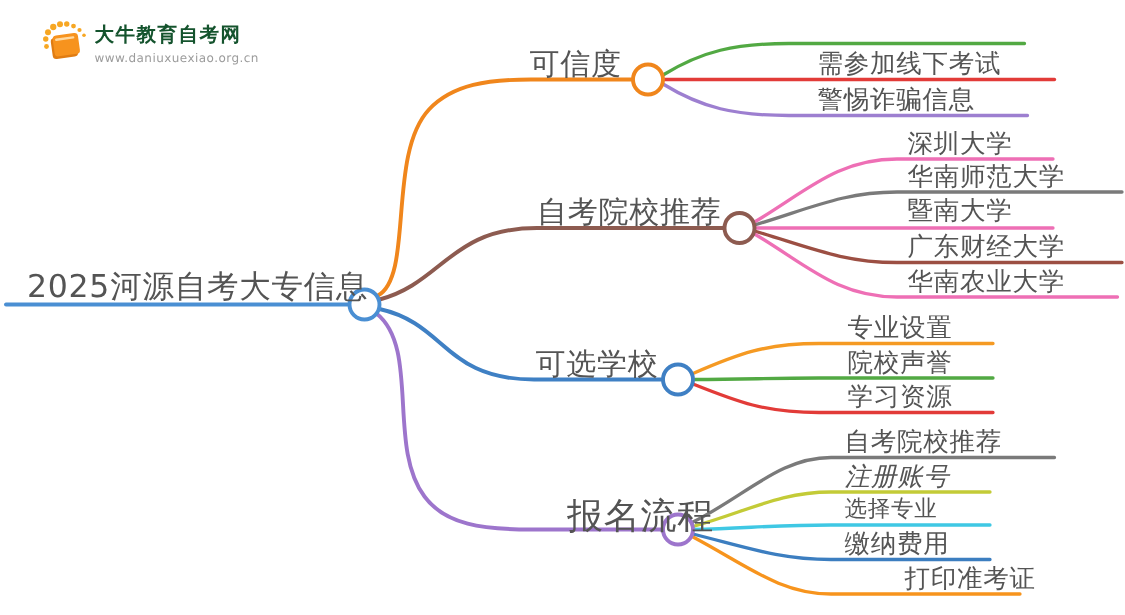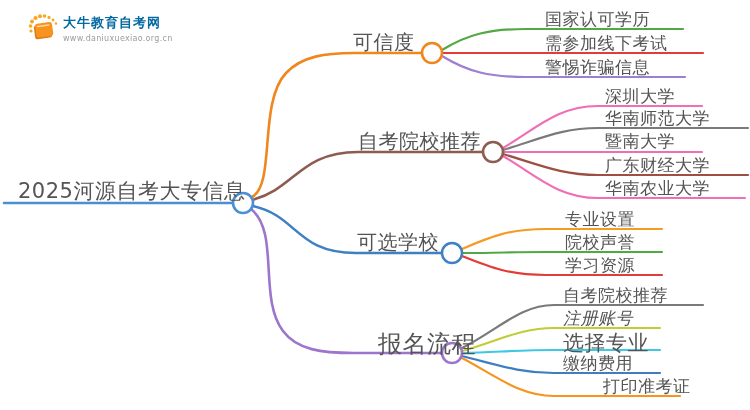--- a/index.html
+++ b/index.html
@@ -8,21 +8,21 @@
     overflow:hidden;font-family:"DejaVu Sans","Liberation Sans",sans-serif;
   }
   #map-svg{position:absolute;left:0;top:0;width:750px;height:410px;}
   #map-labels{position:absolute;left:0;top:0;width:750px;height:410px;}
   .node-label{
     position:absolute;white-space:nowrap;color:#545454;
     line-height:1.05;letter-spacing:0.5px;
   }
   .logo{position:absolute;left:27px;top:13px;display:flex;align-items:center;}
   .logo-icon{width:32px;height:30px;margin-right:4px;}
-  .logo-title{font-size:13px;font-weight:bold;color:#0369a1;letter-spacing:1px;}
+  .logo-title{font-size:13px;font-weight:bold;color:#14532d;letter-spacing:1px;}
   .logo-url{font-size:8px;color:#9c9c9c;margin-top:2px;letter-spacing:0.3px;}
 </style>
 </head>
 <body>
 
 <div class="stage">
   <svg id="map-svg" viewBox="0 0 750 410">
       <path d="M4,203 H233" stroke="#4a8fd3" stroke-width="2.6" fill="none" stroke-linecap="round"></path>
       <path d="M252,197 C276,184 258,103 286,73 C302,56 326,53 354,53 H422" stroke="#f0861c" stroke-width="2.6" fill="none" stroke-linecap="round"></path>
       <path d="M442,50 C468,34 490,29 526,29 H683" stroke="#52a943" stroke-width="2.2" fill="none" stroke-linecap="round"></path>
@@ -46,37 +46,36 @@
       <path d="M462,358 C498,377 520,396 554,396 H680" stroke="#f7941d" stroke-width="2.2" fill="none" stroke-linecap="round"></path>
       <circle cx="243" cy="203" r="10" fill="#ffffff" stroke="#4a8fd3" stroke-width="2.6"></circle>
       <circle cx="432" cy="53" r="10" fill="#ffffff" stroke="#f0861c" stroke-width="2.6"></circle>
       <circle cx="493" cy="152" r="10" fill="#ffffff" stroke="#8d5b50" stroke-width="2.6"></circle>
       <circle cx="452" cy="253" r="10" fill="#ffffff" stroke="#3f80c4" stroke-width="2.6"></circle>
       <circle cx="452" cy="353" r="10" fill="#ffffff" stroke="#9d75cc" stroke-width="2.6"></circle>
     </svg>
   <div id="map-labels">
       <div class="node-label" style="left: 18px; top: 180px; font-size: 21px;">2025河源自考大专信息</div>
       <div class="node-label" style="left: 353px; top: 32px; font-size: 20px;">可信度</div>
-      <div class="node-label" style="left: 545px; top: 11px; font-size: 17px;">国家认可学历</div>
       <div class="node-label" style="left: 545px; top: 35px; font-size: 17px;">需参加线下考试</div>
       <div class="node-label" style="left: 545px; top: 59px; font-size: 17px;">警惕诈骗信息</div>
       <div class="node-label" style="left: 358px; top: 131px; font-size: 20px;">自考院校推荐</div>
       <div class="node-label" style="left: 605px; top: 88px; font-size: 17px;">深圳大学</div>
       <div class="node-label" style="left: 605px; top: 110px; font-size: 17px;">华南师范大学</div>
       <div class="node-label" style="left: 605px; top: 133px; font-size: 17px;">暨南大学</div>
       <div class="node-label" style="left: 605px; top: 157px; font-size: 17px;">广东财经大学</div>
       <div class="node-label" style="left: 605px; top: 180px; font-size: 17px;">华南农业大学</div>
       <div class="node-label" style="left: 357px; top: 232px; font-size: 20px;">可选学校</div>
       <div class="node-label" style="left: 565px; top: 211px; font-size: 17px;">专业设置</div>
       <div class="node-label" style="left: 565px; top: 234px; font-size: 17px;">院校声誉</div>
       <div class="node-label" style="left: 565px; top: 257px; font-size: 17px;">学习资源</div>
       <div class="node-label" style="left: 378px; top: 332px; font-size: 24px;">报名流程</div>
       <div class="node-label" style="left: 563px; top: 287px; font-size: 17px;">自考院校推荐</div>
       <div class="node-label" style="left: 563px; top: 310px; font-size: 17px; font-style: italic;">注册账号</div>
-      <div class="node-label" style="left: 563px; top: 332px; font-size: 21px;">选择专业</div>
+      <div class="node-label" style="left: 563px; top: 332px; font-size: 15px;">选择专业</div>
       <div class="node-label" style="left: 563px; top: 355px; font-size: 17px;">缴纳费用</div>
       <div class="node-label" style="left: 563px; top: 378px; font-size: 17px; margin-left: 40px;">打印准考证</div>
     </div>
 
   <div class="logo">
     <svg class="logo-icon" viewBox="0 0 32 30">
       <g fill="#f7a723">
         <circle cx="4" cy="18" r="1.6"></circle>
         <circle cx="3.5" cy="13" r="1.8"></circle>
         <circle cx="5" cy="8.5" r="2.0"></circle>

